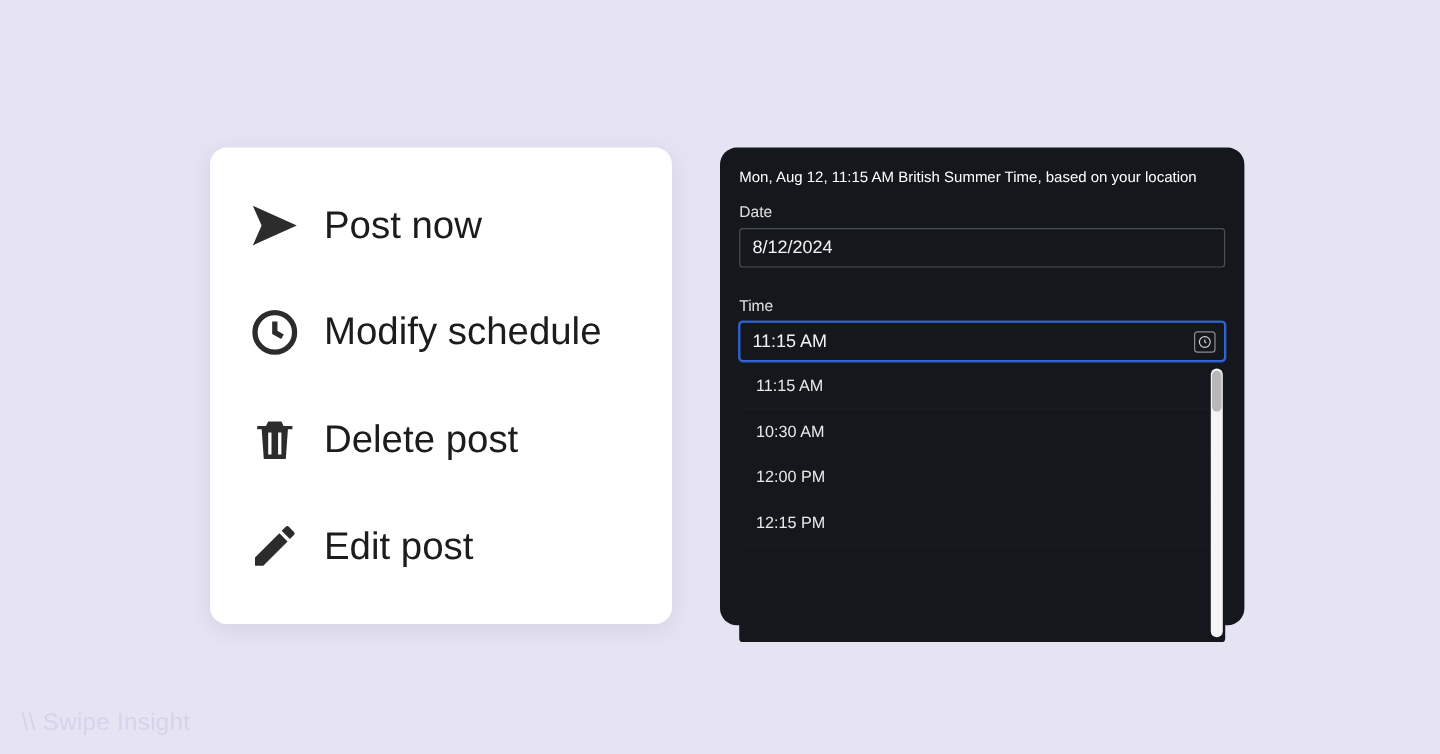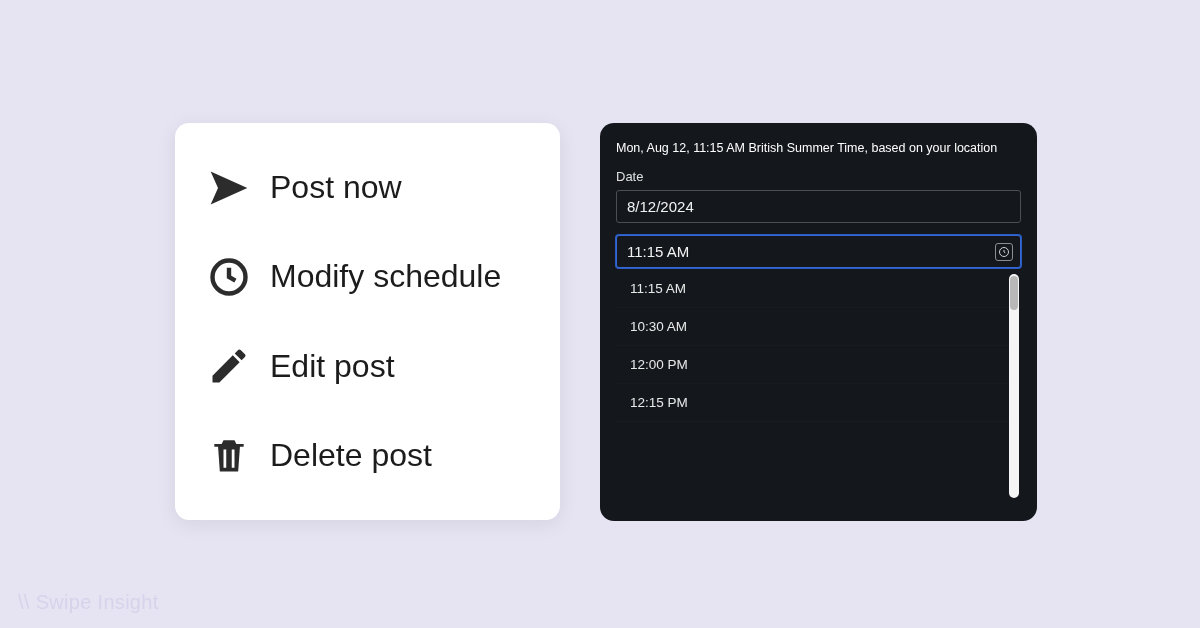--- a/index.html
+++ b/index.html
@@ -76,21 +76,21 @@
   .text-input {
     width: 100%;
     background: #14181d;
     border: 1px solid #4a4f55;
     border-radius: 3px;
     padding: 7px 10px;
     color: #f2f2f2;
     font-size: 15px;
     outline: none;
   }
-  .field-group { margin-bottom: 12px; }
+  .field-group { margin-bottom: 24px; }
   .time-input-wrap {
     position: relative;
     display: flex;
     align-items: center;
   }
   .time-input-wrap .text-input {
     border: 1px solid #3468d6;
     box-shadow: 0 0 0 1px #2c5bc2;
     padding-right: 34px;
   }
@@ -177,47 +177,48 @@
           <circle cx="12" cy="12" r="9"></circle>
           <path d="M12 7v5l3.5 2"></path>
         </svg>
     </span>
     <span class="menu-label">Modify schedule</span>
   </div>
 
   <div class="menu-item">
     <span class="menu-icon">
       <svg viewBox="0 0 24 24" fill="currentColor">
+          <path d="M6 7h12l-1 14H7L6 7zm3 2v10h1.5V9H9zm4.5 0v10H15V9h-1.5zM9 4h6l1 2h4v1.5H4V6h4l1-2z"></path>
+        </svg>
+    </span>
+    <span class="menu-label">Delete post</span>
+  </div>
+
+  <div class="menu-item">
+    <span class="menu-icon">
+      <svg viewBox="0 0 24 24" fill="currentColor">
           <path d="M3 17.25V21h3.75L17.81 9.94l-3.75-3.75L3 17.25zM20.71 7.04a1 1 0 0 0 0-1.41l-2.34-2.34a1 1 0 0 0-1.41 0l-1.83 1.83 3.75 3.75 1.83-1.83z"></path>
         </svg>
     </span>
     <span class="menu-label">Edit post</span>
-  </div>
-
-  <div class="menu-item">
-    <span class="menu-icon">
-      <svg viewBox="0 0 24 24" fill="currentColor">
-          <path d="M6 7h12l-1 14H7L6 7zm3 2v10h1.5V9H9zm4.5 0v10H15V9h-1.5zM9 4h6l1 2h4v1.5H4V6h4l1-2z"></path>
-        </svg>
-    </span>
-    <span class="menu-label">Delete post</span>
   </div>
 
 </div>
 
 <div class="datetime-card">
 
   <div class="tz-note">Mon, Aug 12, 11:15 AM British Summer Time, based on your location</div>
 
   <div class="field-group">
     <label class="field-label">Date</label>
     <input class="text-input" type="text" value="8/12/2024" style="">
   </div>
 
   <div class="field-group" style="margin-bottom:0;">
+    <label class="field-label">Time</label>
     <div class="time-input-wrap">
       <input class="text-input" type="text" value="11:15 AM" style="">
       <span class="clock-suffix">
         <svg viewBox="0 0 24 24" fill="none" stroke="currentColor" stroke-width="2">
             <circle cx="12" cy="12" r="9"></circle>
             <path d="M12 8v4l2.5 1.5"></path>
           </svg>
       </span>
     </div>
 

